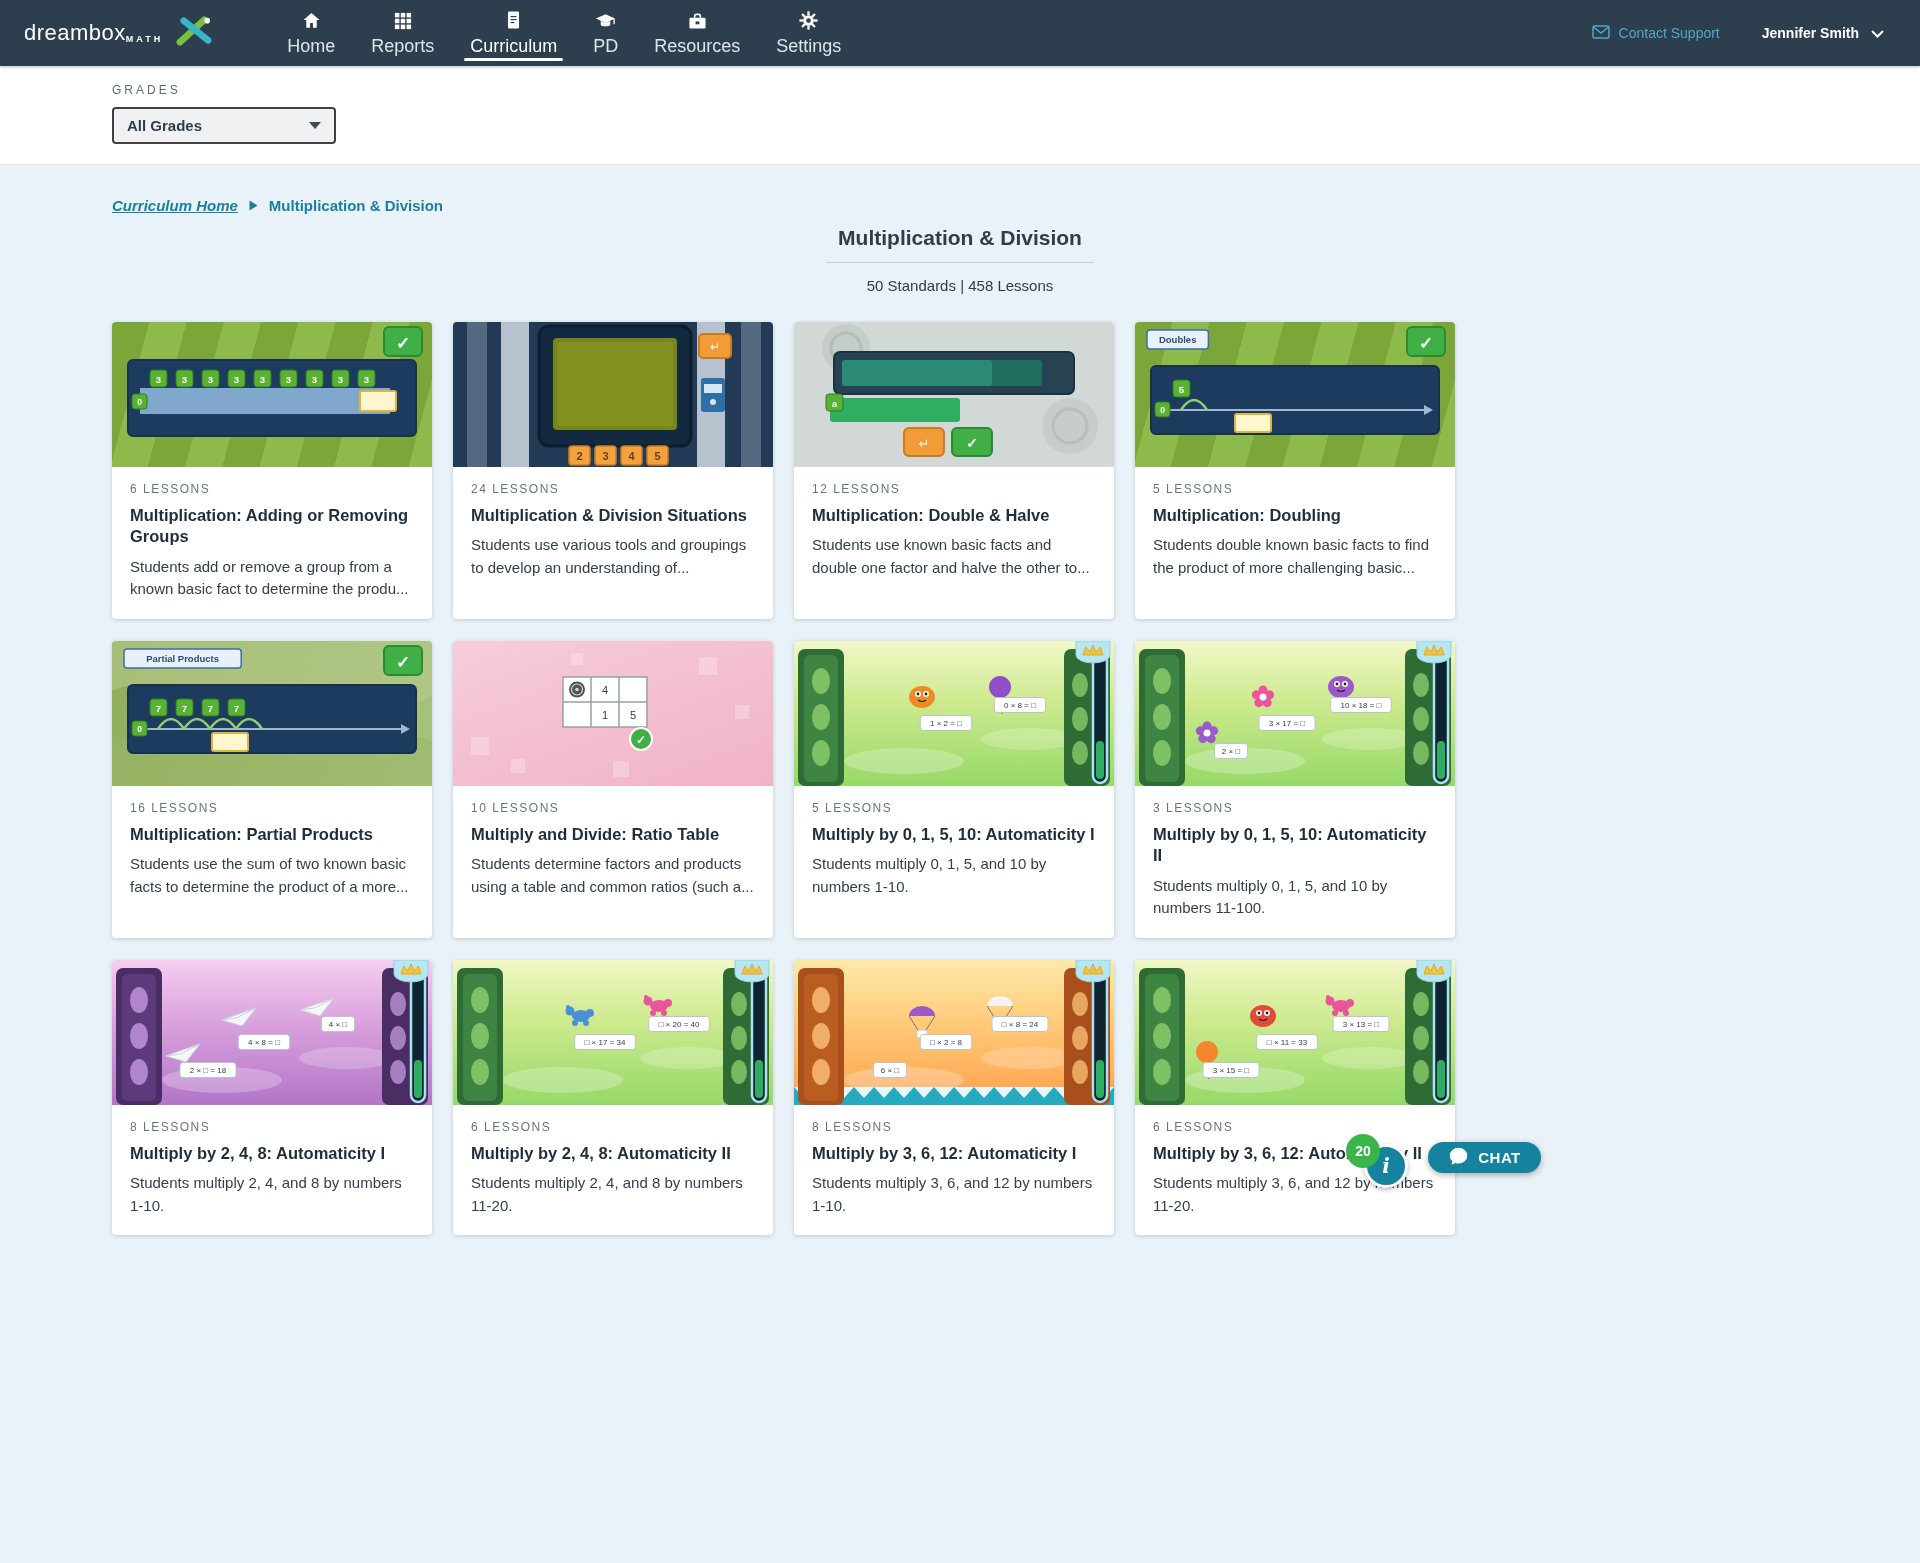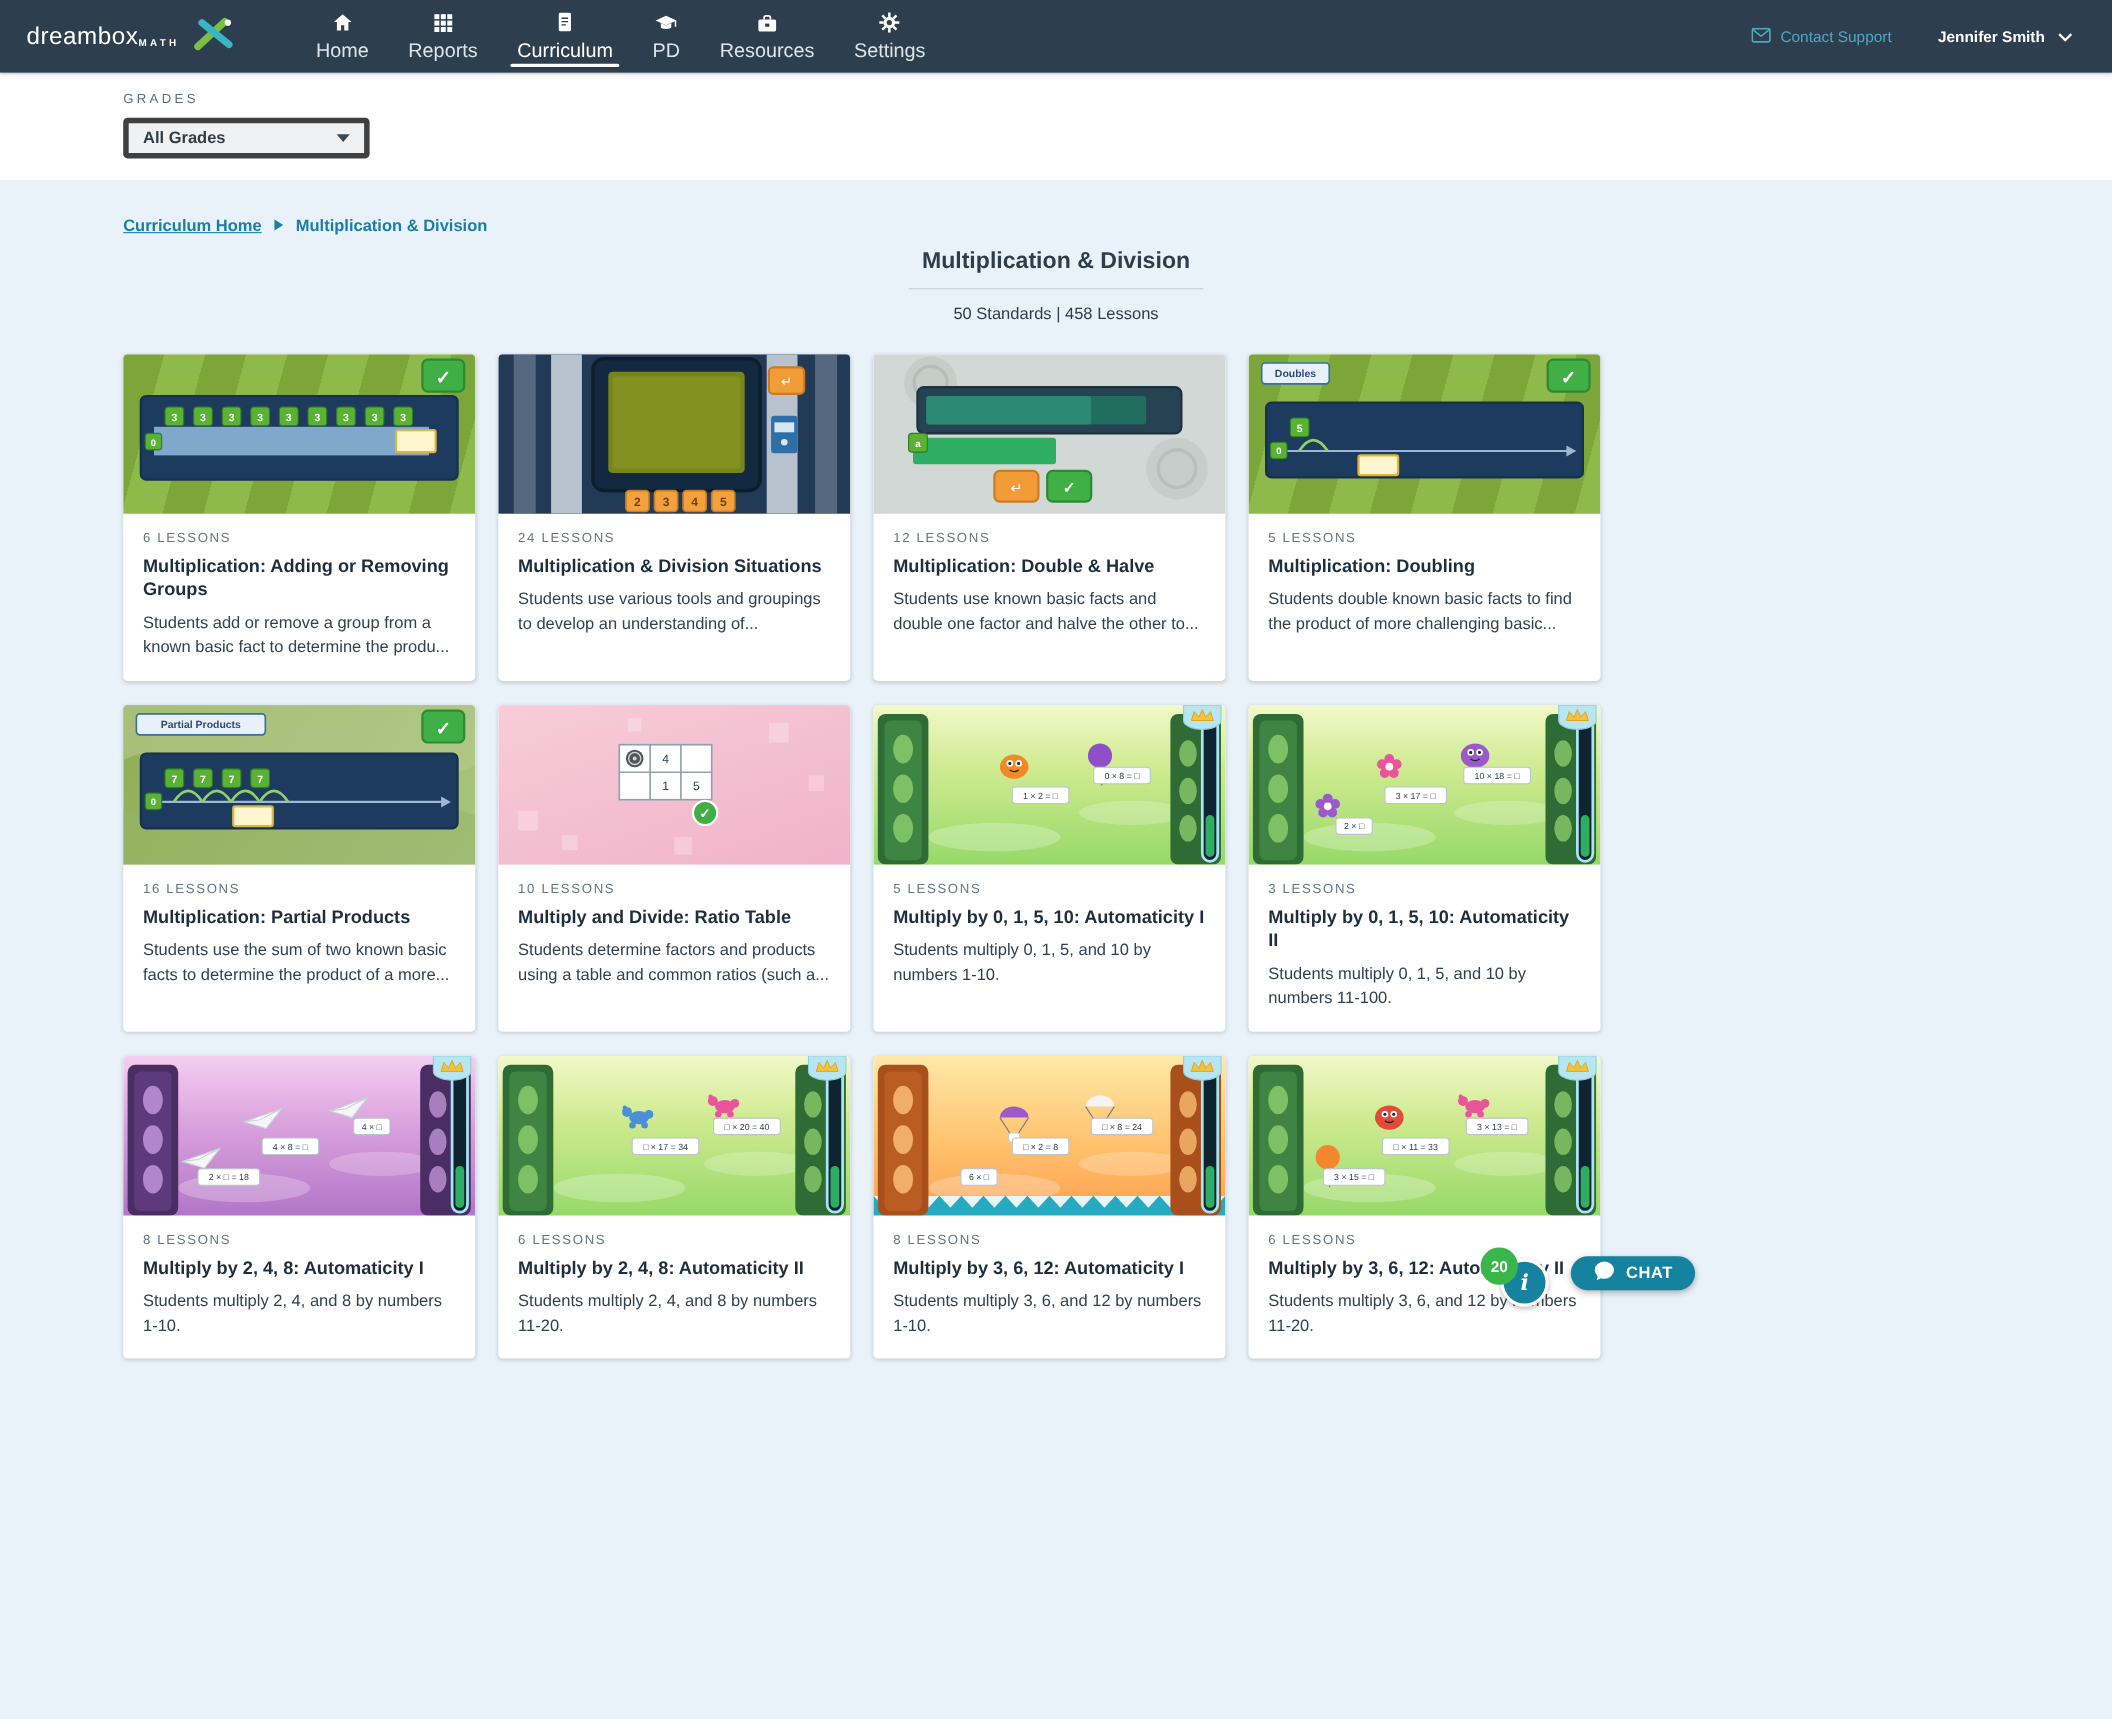--- a/index.html
+++ b/index.html
@@ -41,30 +41,30 @@
     height: 3px; background: #fff; border-radius: 2px;
   }
   .nav-right { margin-left: auto; display: flex; align-items: center; gap: 42px; padding-right: 36px; }
   .contact { display: flex; align-items: center; gap: 9px; color: #4fa7c5; font-size: 14px; cursor: pointer; }
   .user { display: flex; align-items: center; gap: 12px; color: #fff; font-size: 14px; font-weight: bold; cursor: pointer; }
 
   
   .grades-bar { background: #fff; padding: 17px 0 20px 112px; border-bottom: 1px solid #dfe7ec; }
   .grades-label { font-size: 12px; letter-spacing: 3px; color: #5f6b75; margin-bottom: 10px; }
   .dropdown {
-    width: 224px; height: 37px; background: #eff1f2; border: 5px solid #404040; border-radius: 4px;
+    width: 224px; height: 37px; background: #eff1f2; border: 2px solid #404040; border-radius: 4px;
     display: flex; align-items: center; justify-content: space-between; padding: 0 13px;
     font-size: 15px; font-weight: bold; color: #2e3d49; cursor: pointer;
   }
   .caret-down { width: 0; height: 0; border-left: 6px solid transparent; border-right: 6px solid transparent; border-top: 7px solid #3c4a55; }
 
   
   .content { padding: 0 112px; }
   .breadcrumb { margin-top: 32px; font-size: 15px; display: flex; align-items: center; gap: 11px; }
-  .crumb-link { color: #1b7fa3; font-weight: bold; text-decoration: underline; cursor: pointer; }
+  .crumb-link { color: #1b7fa3; font-weight: bold; text-decoration: underline; cursor: pointer; font-style: italic; }
   .crumb-current { color: #1b7fa3; font-weight: bold; }
   .page-head { text-align: center; margin-top: 12px; }
   .page-title {
     display: inline-block; font-size: 21px; font-weight: bold; color: #2e3d49;
     padding: 0 12px 12px; border-bottom: 1px solid #c4d0d8;
   }
   .page-sub { margin-top: 14px; font-size: 15px; color: #2e3d49; }
 
   .grid {
     margin-top: 28px;

